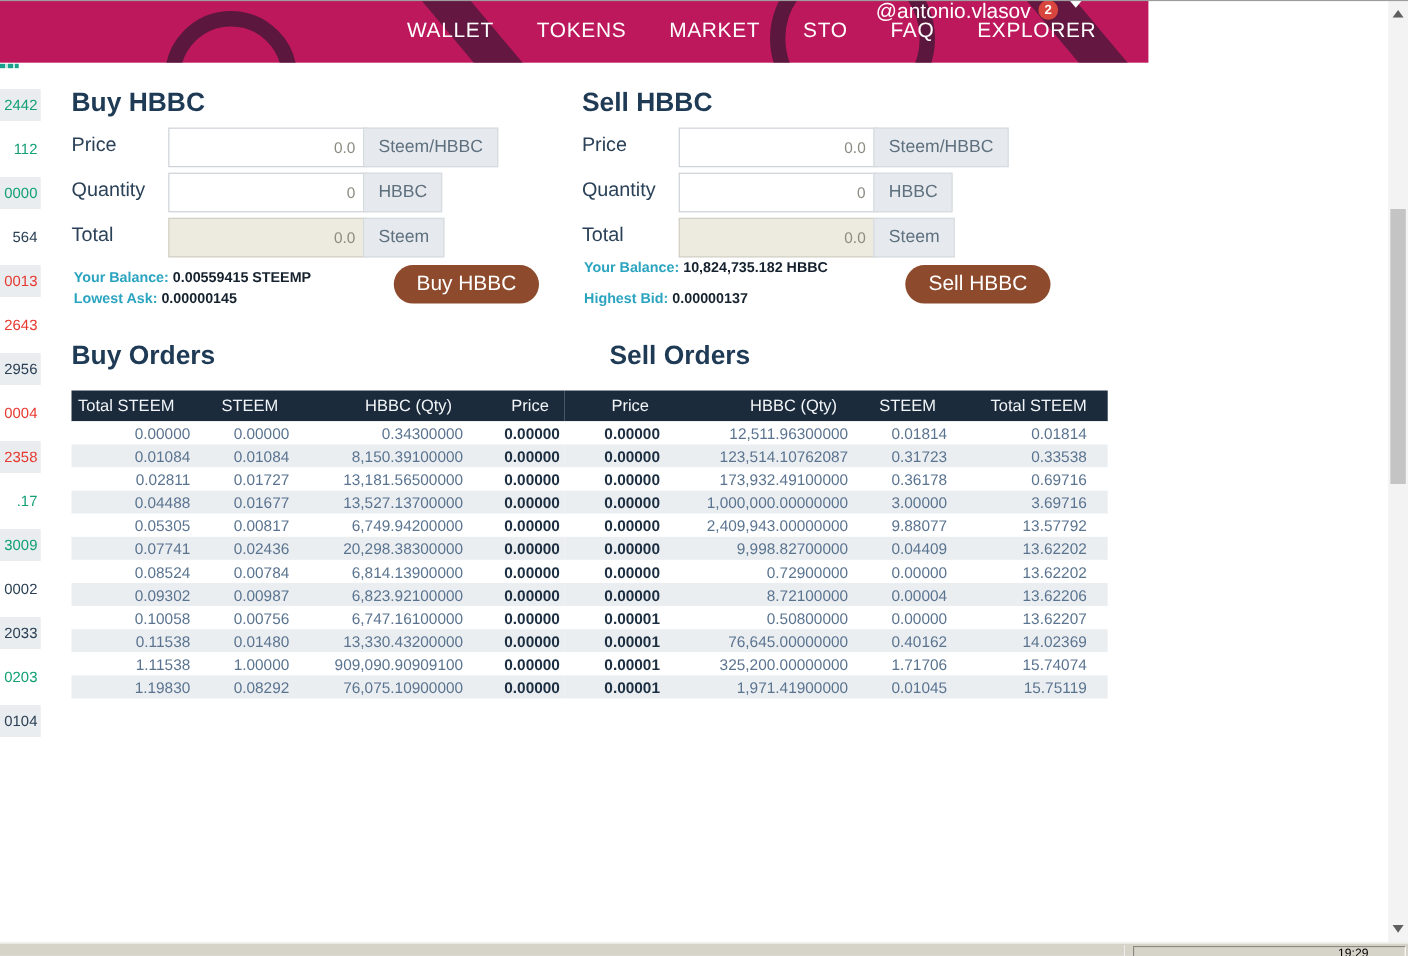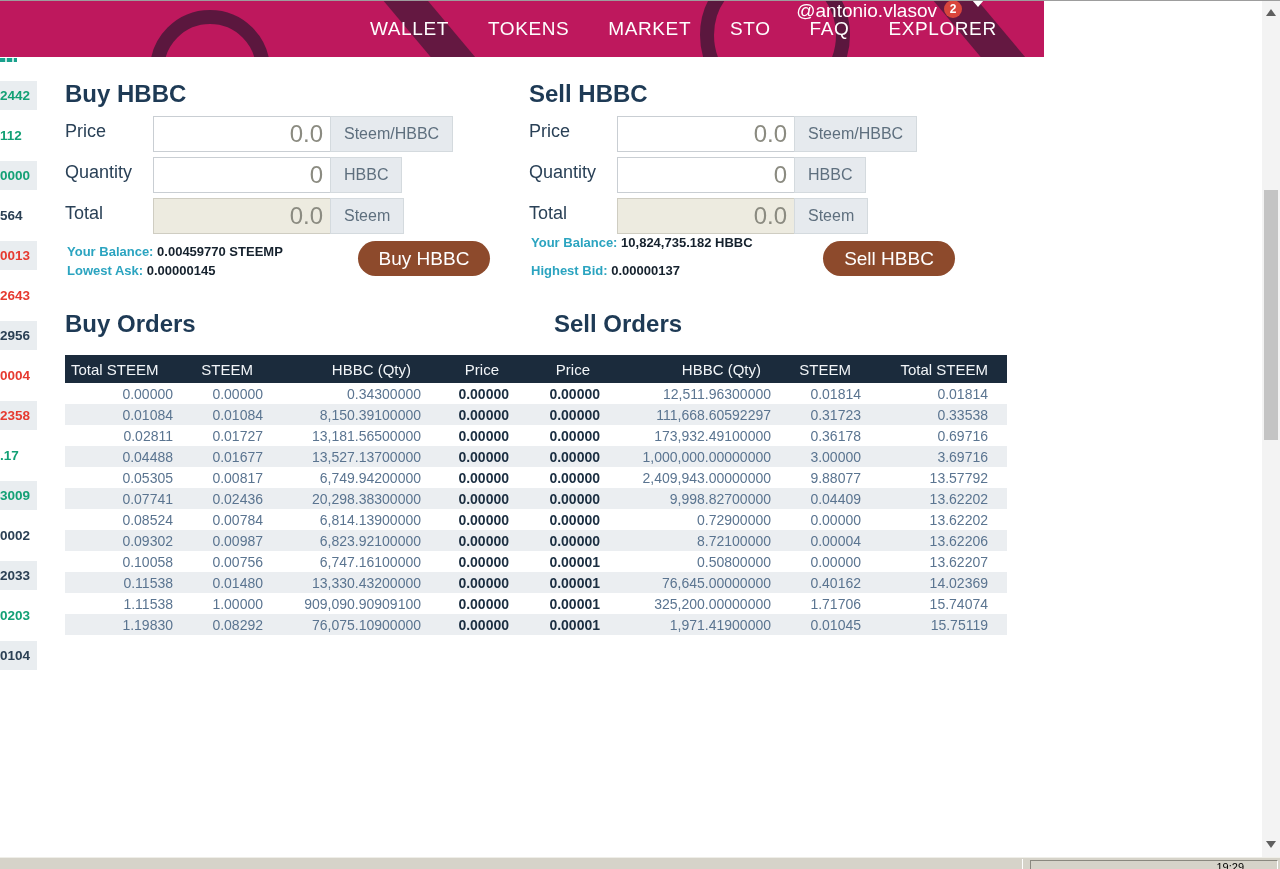--- a/index.html
+++ b/index.html
@@ -15,32 +15,32 @@
   .nav-item { color:#fefefe; font-size:19px; letter-spacing:.6px; cursor:pointer; white-space:nowrap; }
   #userbox { position:absolute; right:60px; top:0; height:57px; display:flex; gap:7px; }
   #username { color:#fff; font-size:19px; }
   #badge { width:18px; height:18px; border-radius:50%; background:#d8453c; color:#fff; font-size:12px;
            display:flex; align-items:center; justify-content:center; font-weight:700; }
   #caret { width:0; height:0; border-left:6px solid transparent; border-right:6px solid transparent;
            border-top:7px solid #fff; margin-left:3px; }
 
   
   #leftstrip { position:absolute; left:0; top:81px; width:37px; }
-  .lcell { height:29px; margin-bottom:11px; font-size:13.5px; font-weight:700; 
+  .lcell { height:29px; margin-bottom:11px; font-size:13.5px; font-weight:400; text-align:right;
            padding:7px 3px 0 0; }
   .lalt { background:#e9edf0; }
   .green { color:#13a075; } .red { color:#e63a30; } .navy { color:#2b4054; }
   #sliver { position:absolute; left:0; top:58px; width:17px; height:4px;
             background:repeating-linear-gradient(90deg,#19a08c 0 5px,#bfe8e2 5px 7px); }
 
   
   .headline { position:absolute; font-size:24px; font-weight:700; color:#1e3a55; }
   .flabel { position:absolute; font-size:18px; color:#2a4157; }
   .finput { position:absolute; width:181px; height:36px; border:1px solid #c9ced3; background:#fff;
-            text-align:right; font-size:24px; color:#555; padding:0 10px;
+            text-align:right; font-size:14px; color:#555; padding:0 10px;
             font-family:"Liberation Sans", sans-serif; }
   .finput::placeholder { color:#8b8b81; opacity:1; }
   .finput.total { background:#edebe0; border-color:#cfcdc2; }
   .addon { position:absolute; height:36px; background:#e6eaee; border:1px solid #d4dade;
            font-size:16px; color:#5e6f7e; display:flex; align-items:center; padding:0 13px; }
   .bal-line { position:absolute; font-size:13px; white-space:nowrap; }
   .bal-label { color:#2ba4c0; font-weight:700; }
   .bal-value { color:#15212d; font-weight:700; }
   .trade-btn { position:absolute; width:132px; height:35px; border:none; border-radius:18px;
                background:#8d4a2c; color:#fff; font-size:19px; cursor:pointer;
@@ -131,21 +131,21 @@
 <div class="flabel" style="left:65px; top:162px;">Quantity</div>
 <input class="finput" style="left: 153px; top: 157px;" placeholder="0">
 <div class="addon" style="left:330px; top:157px;">HBBC</div>
 
 <div class="flabel" style="left:65px; top:203px;">Total</div>
 <input class="finput total" style="left: 153px; top: 198px;" placeholder="0.0">
 <div class="addon" style="left:330px; top:198px;">Steem</div>
 
 <div class="bal-line" style="left:67px; top:244px;">
   <span class="bal-label">Your Balance:</span>
-  <span class="bal-value">0.00459770 STEEMP</span>
+  <span class="bal-value">0.00559415 STEEMP</span>
 </div>
 <div class="bal-line" style="left:67px; top:263px;">
   <span class="bal-label">Lowest Ask:</span>
   <span class="bal-value">0.00000145</span>
 </div>
 <button class="trade-btn" style="left:358px; top:241px;">Buy HBBC</button>
 
 <div class="headline" style="left:529px; top:80px;">Sell HBBC</div>
 
 <div class="flabel" style="left:529px; top:121px;">Price</div>
@@ -262,21 +262,21 @@
     <div class="hcell c3">Total STEEM</div>
   </div>
 <div class="trow">
       <div class="tcell c0 price">0.00000</div>
       <div class="tcell c1">12,511.96300000</div>
       <div class="tcell c2">0.01814</div>
       <div class="tcell c3">0.01814</div>
     </div>
     <div class="trow alt">
       <div class="tcell c0 price">0.00000</div>
-      <div class="tcell c1">111,668.60592297</div>
+      <div class="tcell c1">123,514.10762087</div>
       <div class="tcell c2">0.31723</div>
       <div class="tcell c3">0.33538</div>
     </div>
     <div class="trow">
       <div class="tcell c0 price">0.00000</div>
       <div class="tcell c1">173,932.49100000</div>
       <div class="tcell c2">0.36178</div>
       <div class="tcell c3">0.69716</div>
     </div>
     <div class="trow alt">

